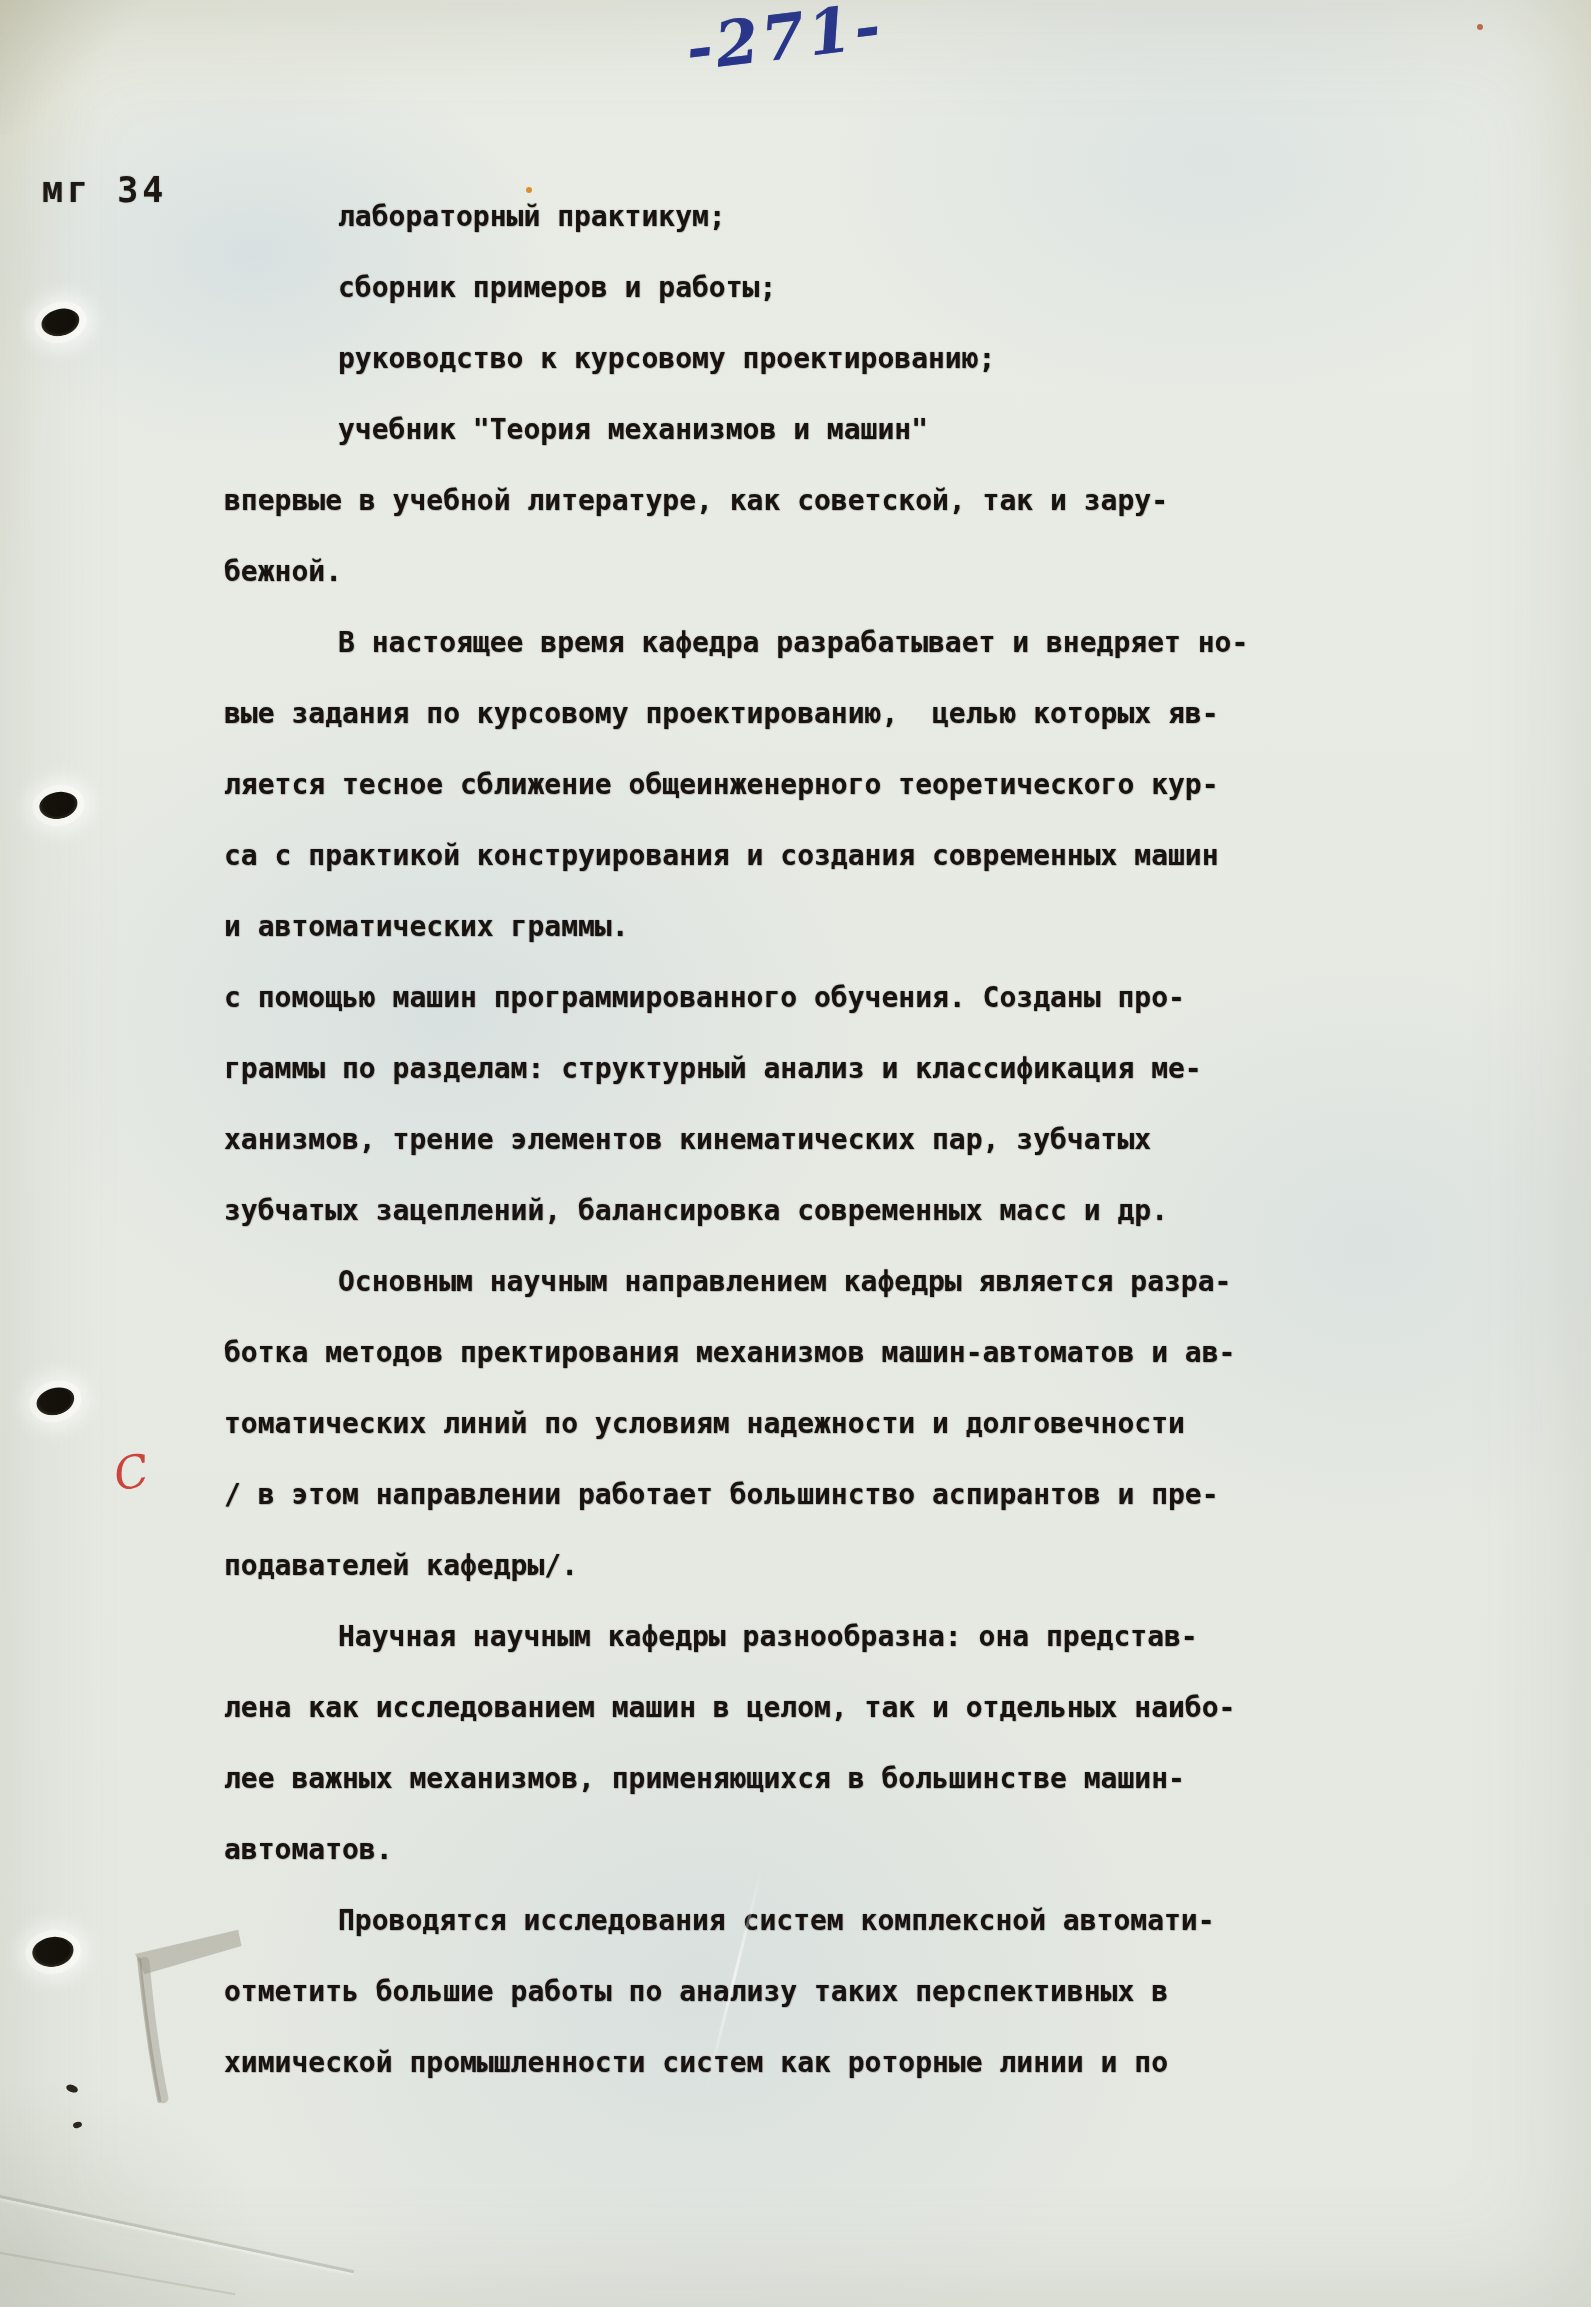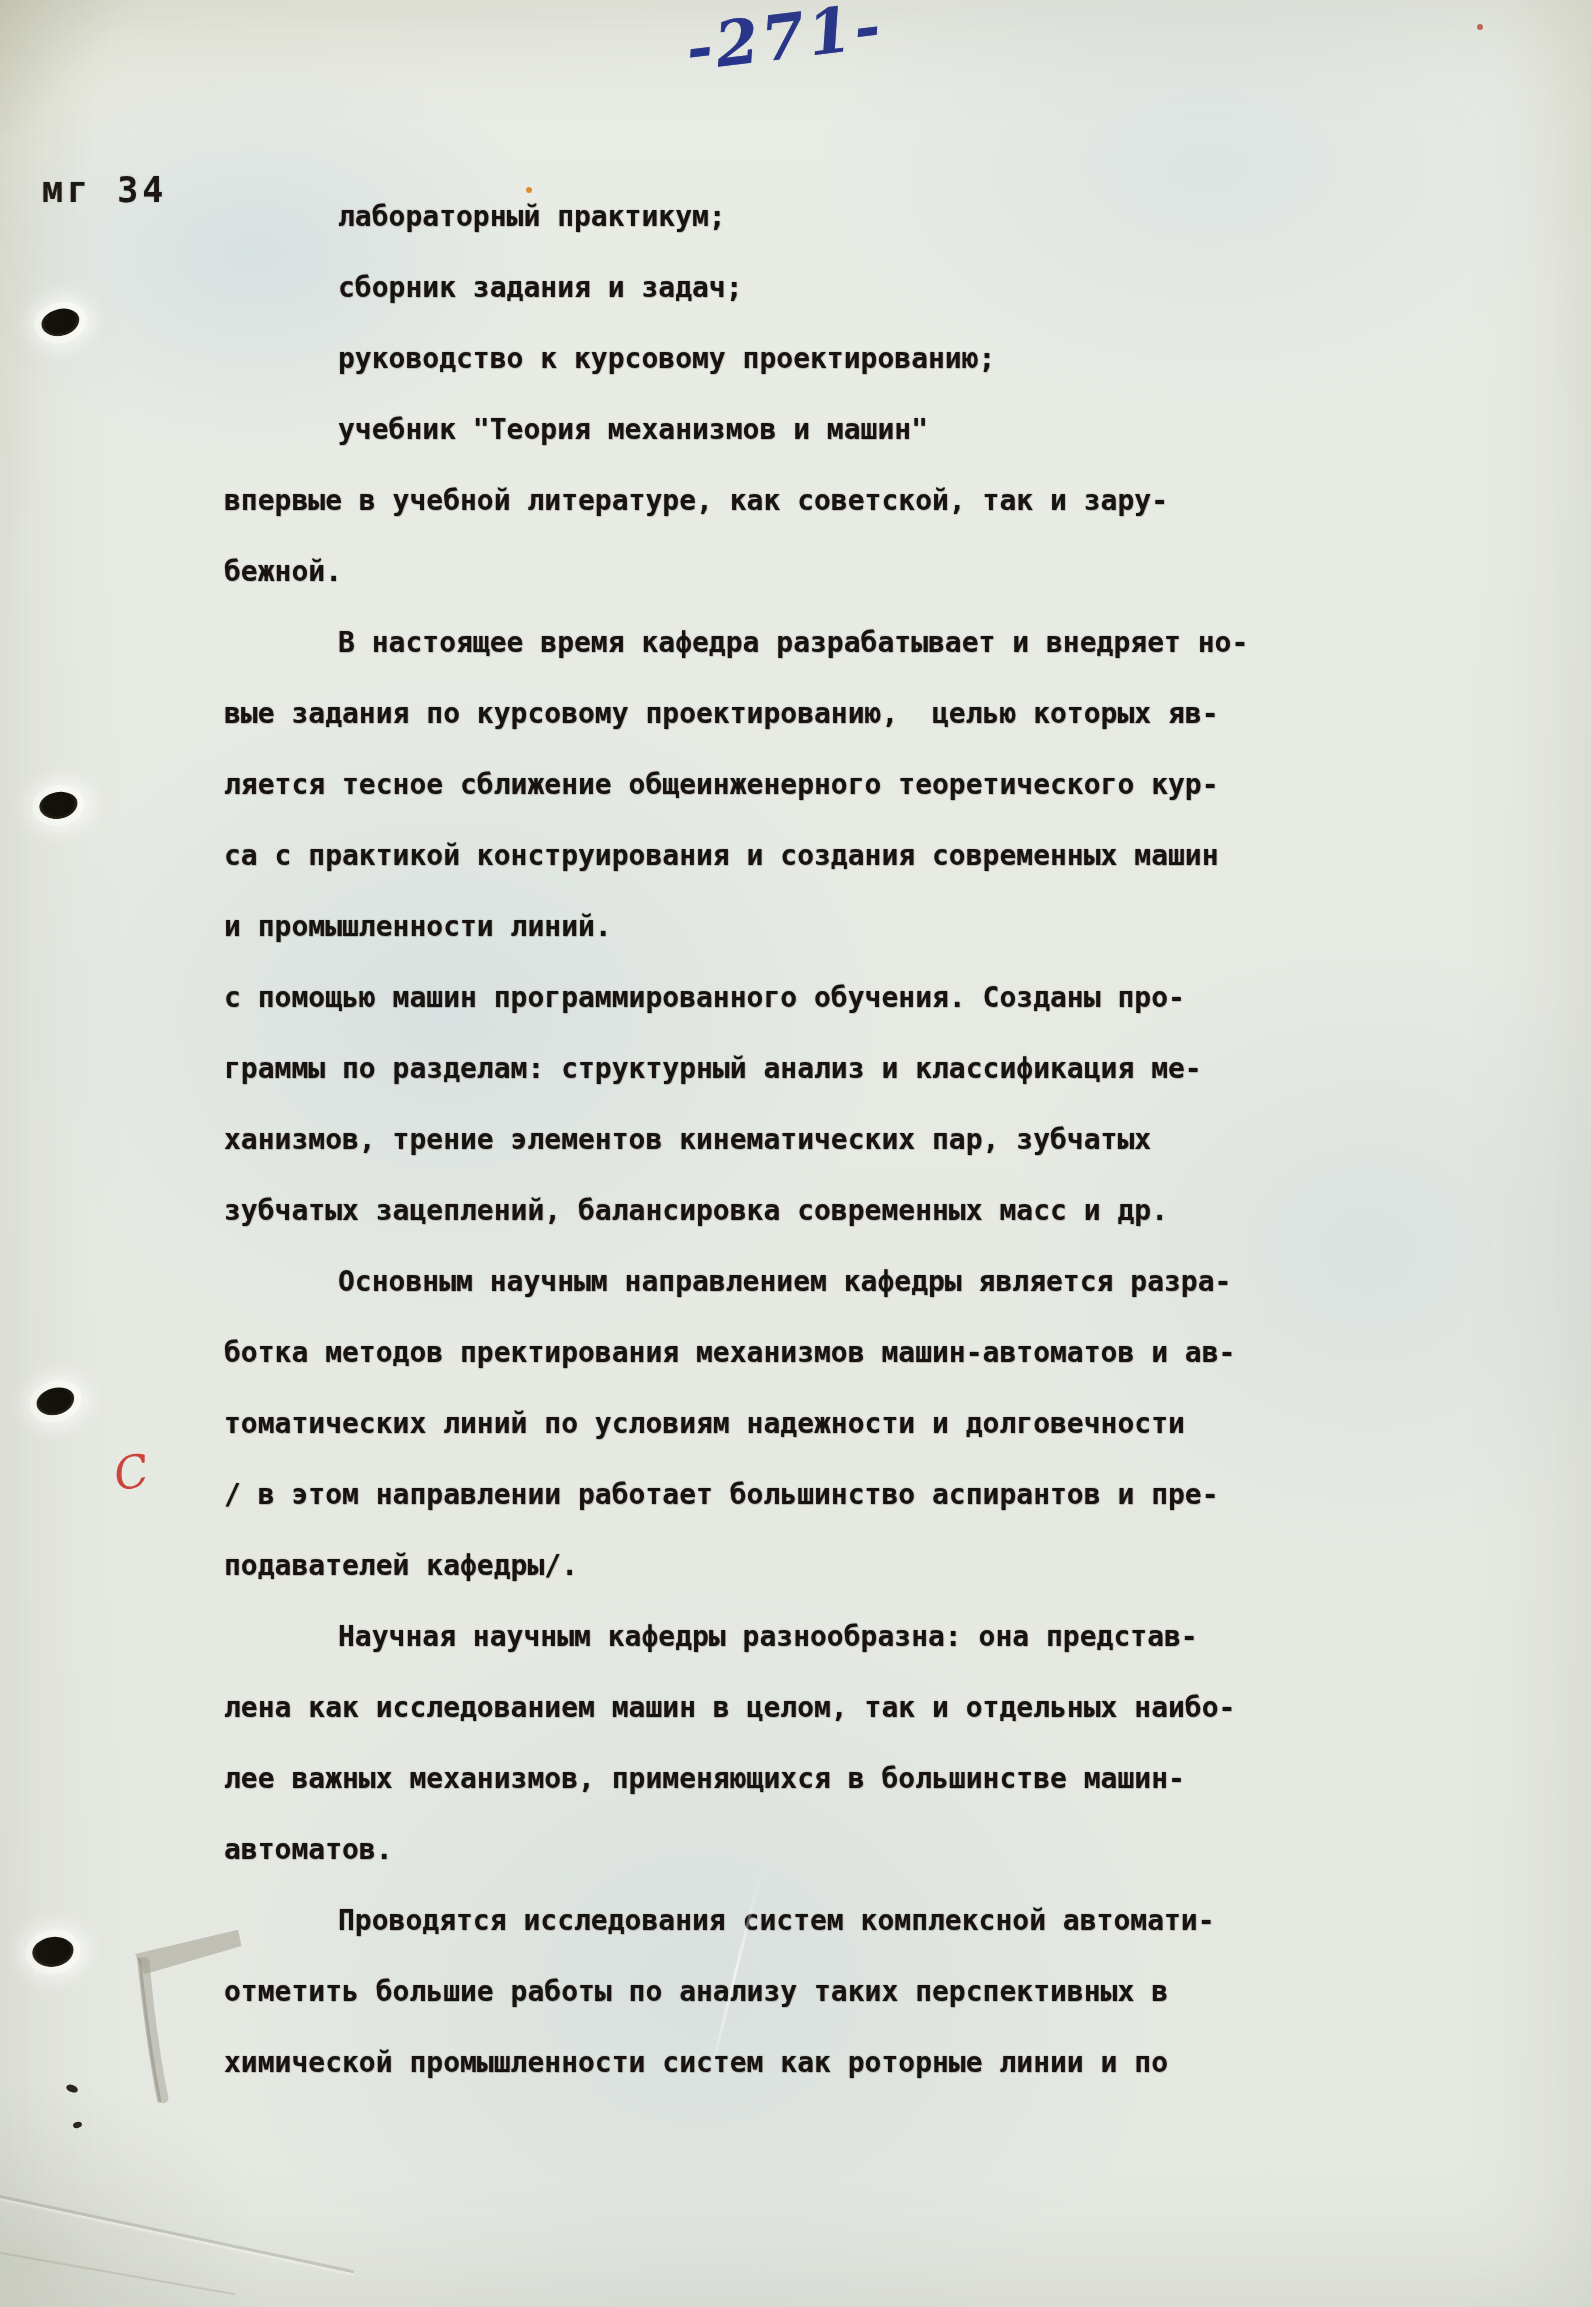--- a/index.html
+++ b/index.html
@@ -107,30 +107,30 @@
   <div class="red-mark">С</div>
 
   <svg class="pencil" width="155" height="196" viewBox="0 0 230 290">
     <polygon points="205,14 52,50 66,80 210,38" fill="#8f8a79" opacity="0.5"></polygon>
     <path d="M66,62 C 72,130 82,205 94,264" stroke="#8f8a79" stroke-width="15" stroke-linecap="round" fill="none" opacity="0.45"></path>
     <path d="M58,58 C 66,132 76,208 88,268" stroke="#7d7869" stroke-width="6" stroke-linecap="round" fill="none" opacity="0.5"></path>
   </svg>
 
   <div class="doc-text">
       <div class="line indent">лабораторный практикум;</div>
-      <div class="line indent">сборник задания и задач;</div>
+      <div class="line indent">сборник примеров и работы;</div>
       <div class="line indent">руководство к курсовому проектированию;</div>
       <div class="line indent">учебник "Теория механизмов и машин"</div>
       <div class="line">впервые в учебной литературе, как советской, так и зару-</div>
       <div class="line">бежной.</div>
       <div class="line indent">В настоящее время кафедра разрабатывает и внедряет но-</div>
       <div class="line">вые задания по курсовому проектированию,  целью которых яв-</div>
       <div class="line">ляется тесное сближение общеинженерного теоретического кур-</div>
       <div class="line">са с практикой конструирования и создания современных машин</div>
-      <div class="line">и промышленности линий.</div>
+      <div class="line">и автоматических граммы.</div>
       <div class="line">с помощью машин программированного обучения. Созданы про-</div>
       <div class="line">граммы по разделам: структурный анализ и классификация ме-</div>
       <div class="line">ханизмов, трение элементов кинематических пар, зубчатых</div>
       <div class="line">зубчатых зацеплений, балансировка современных масс и др.</div>
       <div class="line indent">Основным научным направлением кафедры является разра-</div>
       <div class="line">ботка методов пректирования механизмов машин-автоматов и ав-</div>
       <div class="line">томатических линий по условиям надежности и долговечности</div>
       <div class="line">/ в этом направлении работает большинство аспирантов и пре-</div>
       <div class="line">подавателей кафедры/.</div>
       <div class="line indent">Научная научным кафедры разнообразна: она представ-</div>

